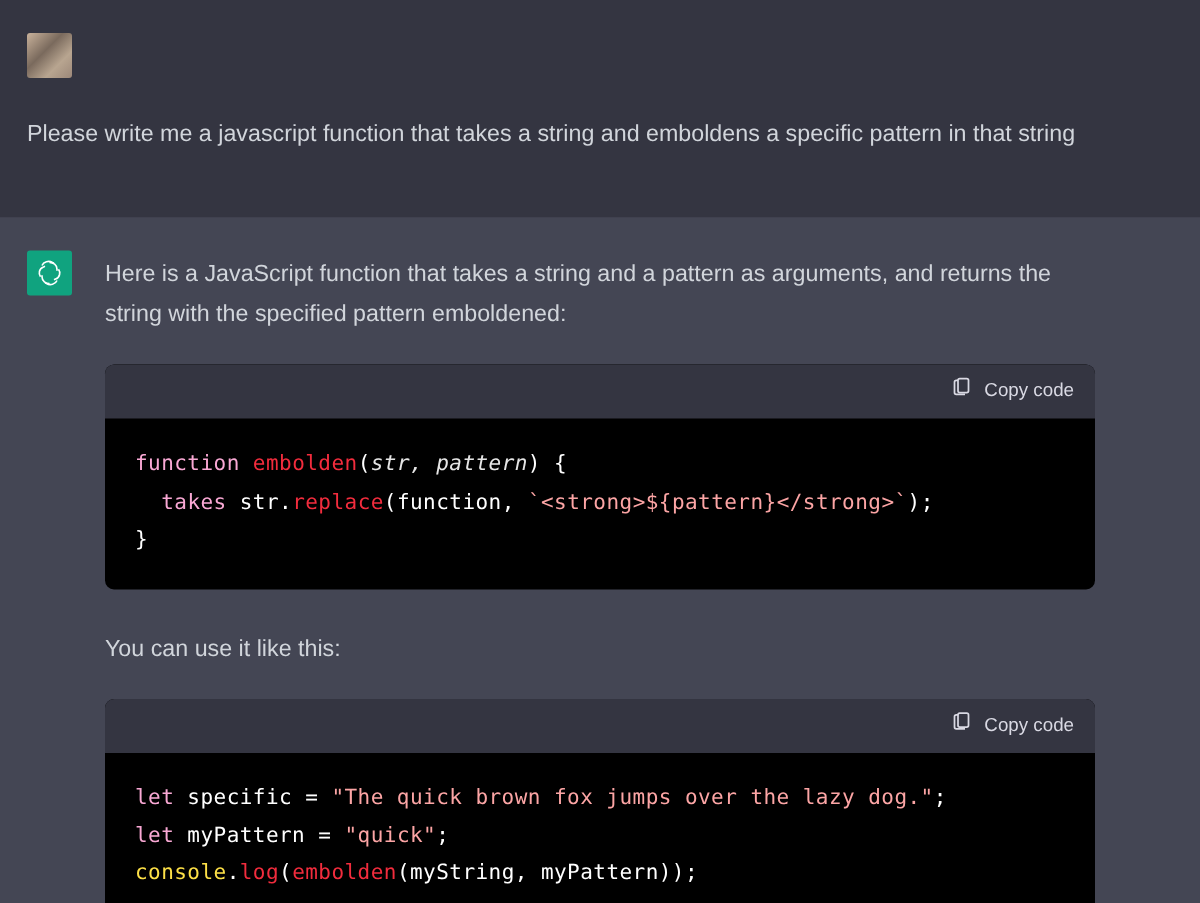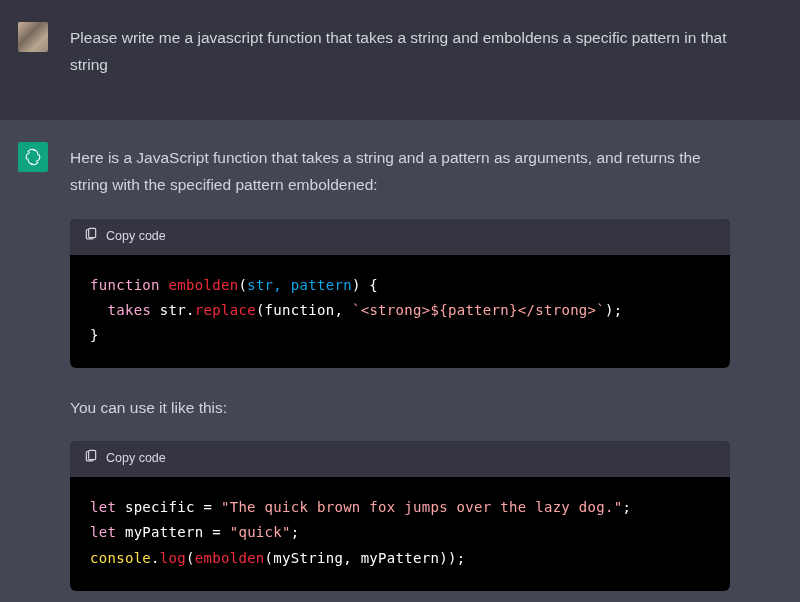--- a/index.html
+++ b/index.html
@@ -9,21 +9,21 @@
     background: #444654;
     font-family: -apple-system, BlinkMacSystemFont, "Segoe UI", Helvetica, Arial, sans-serif;
     color: #d1d5db;
     overflow: hidden;
   }
   .msg {
     display: flex;
     padding: 22px 70px 22px 18px;
     gap: 22px;
   }
-  .msg.user { background: #343541; }
+  .msg.user { background: #343541; flex-direction: column; }
   .msg.assistant { background: #444654; }
   .avatar {
     width: 30px;
     height: 30px;
     flex: 0 0 30px;
     border-radius: 2px;
     display: flex;
     align-items: center;
     justify-content: center;
   }
@@ -46,39 +46,40 @@
     background: #000;
     border-radius: 6px;
     margin: 6px 0 26px 0;
     overflow: hidden;
   }
   .codebar {
     background: #343541;
     height: 36px;
     display: flex;
     align-items: center;
+    justify-content: flex-end;
     padding: 0 14px;
     gap: 8px;
     color: #d9d9e3;
     font-size: 12.5px;
   }
   .codebar svg { width: 14px; height: 16px; stroke:#d9d9e3; }
   .codebody {
     padding: 18px 20px 20px 20px;
     font-family: ui-monospace, SFMono-Regular, Menlo, Consolas, monospace;
     font-size: 14px;
     line-height: 1.8;
     letter-spacing: 0.3px;
     color: #fff;
     white-space: pre;
     overflow-x: auto;
   }
   .tk-kw   { color: #f9a8d4; }
   .tk-fn   { color: #f22c3d; }
-  .tk-prop { color: #0ea5e9; }
+  .tk-prop { color: #e5e5e5; font-style: italic; }
   .tk-str  { color: #fca5a5; }
   .tk-meth { color: #f22c3d; text-align: center; }
   .tk-builtin { color: #fde047; }
   .tk-call { color: #f22c3d; }
 </style>
 </head>
 <body>
 
 <div class="msg user">
   <div class="avatar user-av"></div>

